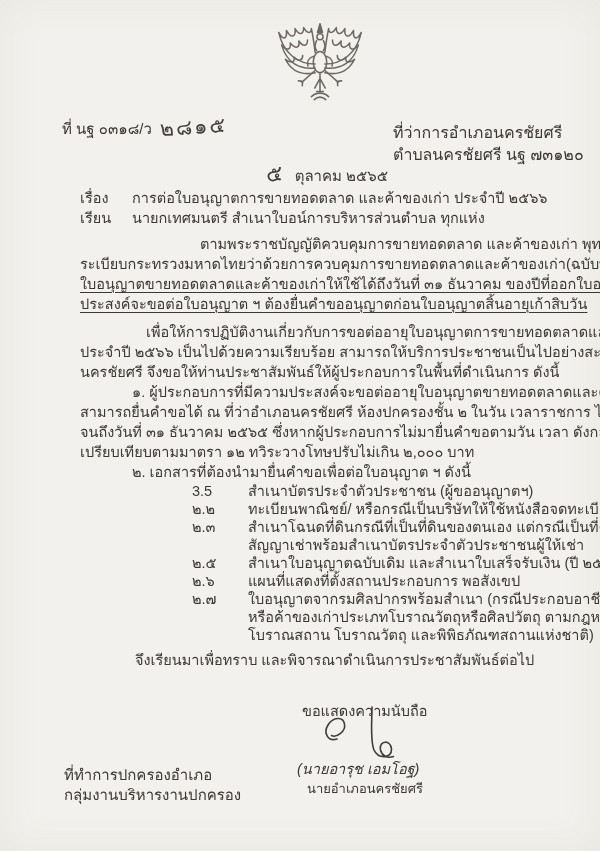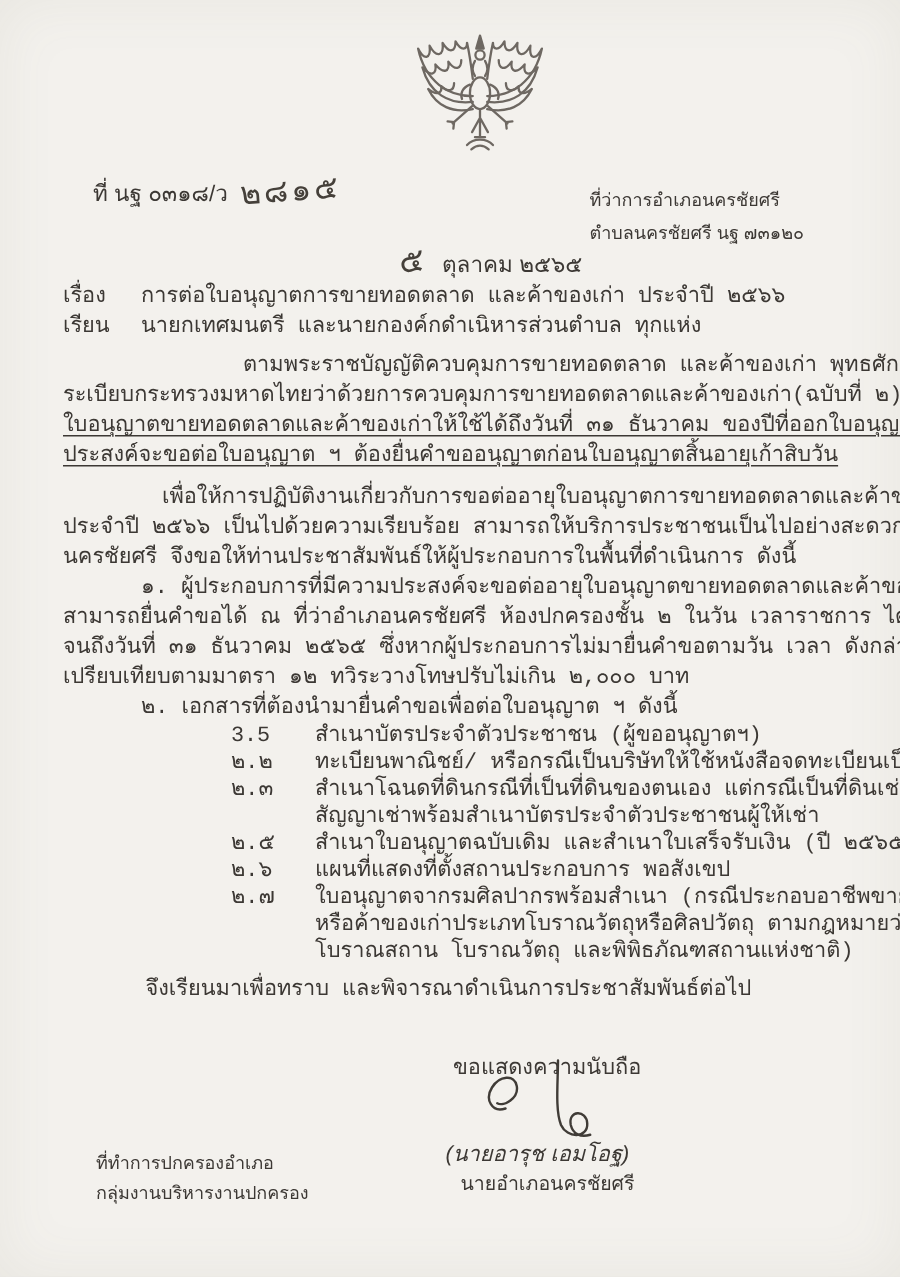--- a/index.html
+++ b/index.html
@@ -16,45 +16,45 @@
   .emblem{position:absolute;left:272px;top:18px;width:96px;height:96px;}
   .refline{position:absolute;left:62px;top:110px;font-size:15px;white-space:nowrap;}
   .hand{
     font-size:21px;
     color:#45403a;
     display:inline-block;
     transform:rotate(-4deg);
     margin-left:8px;
     letter-spacing:2px;
   }
-  .office{position:absolute;left:393px;top:122px;font-size:12px;line-height:22px;}
+  .office{position:absolute;left:393px;top:122px;font-size:16px;line-height:22px;}
   .dateline{position:absolute;left:266px;top:156px;font-size:15px;white-space:nowrap;}
   .dateline .hand{font-size:22px;transform:rotate(-6deg);margin:0 10px 0 0;}
-  .content{position:absolute;left:0;right:0;top:188px;padding:0 50px 0 42px;font-size:14.5px;font-family:Liberation Mono, monospace;}
+  .content{position:absolute;left:0;right:0;top:188px;padding:0 50px 0 80px;font-size:14.5px;}
   .row{display:flex;line-height:20px;}
   .lbl{width:52px;flex:none;}
   .tl{line-height:20px;white-space:nowrap;}
   .ind-a{text-indent:120px;}
   .ind-b{text-indent:66px;}
   .ind-c{text-indent:52px;}
   .ind-d{text-indent:55px;}
   .ul{text-decoration:underline;text-underline-offset:3px;text-decoration-thickness:1px;}
   .para1{margin-top:6px;}
   .para2{margin-top:8px;}
   .subitems{margin-left:112px;}
   .subitem{display:flex;}
   .subitem .tl{line-height:18px;}
   .sno{width:56px;flex:none;line-height:18px;}
   .stx{flex:1;}
   .closing{margin-top:6px;}
   .salutation{position:absolute;left:302px;top:699px;font-size:14.5px;}
   .signature{position:absolute;left:320px;top:706px;width:90px;height:60px;}
   .signer-name{position:absolute;left:297px;top:757px;font-size:14.5px;font-style:italic;}
   .signer-title{position:absolute;left:307px;top:778px;font-size:13px;}
-  .footer{position:absolute;left:64px;top:765px;font-size:12px;line-height:21.5px;}
+  .footer{position:absolute;left:64px;top:765px;font-size:15px;line-height:21.5px;}
 </style>
 </head>
 <body>
 
 <div class="page">
 
   <div class="emblem">
     <svg viewBox="0 0 100 96" width="96" height="96" aria-hidden="true">
       <g fill="none" stroke="#6e6862" stroke-width="1.6" stroke-linecap="round" stroke-linejoin="round">
 
@@ -97,21 +97,21 @@
     <span class="hand">๕</span><span>ตุลาคม ๒๕๖๕</span>
   </div>
 
   <div class="content">
     <div class="row">
       <span class="lbl">เรื่อง</span>
       <span>การต่อใบอนุญาตการขายทอดตลาด และค้าของเก่า ประจำปี ๒๕๖๖</span>
     </div>
     <div class="row">
       <span class="lbl">เรียน</span>
-      <span>นายกเทศมนตรี และนายกองค์กดำเนิหารส่วนตำบล ทุกแห่ง</span>
+      <span>นายกเทศมนตรี สำเนาใบอน์การบริหารส่วนตำบล ทุกแห่ง</span>
     </div>
 
     <div class="para1">
         <div class="tl ind-a">ตามพระราชบัญญัติควบคุมการขายทอดตลาด และค้าของเก่า พุทธศักราช ๒๔๗๔ และ</div>
         <div class="tl">ระเบียบกระทรวงมหาดไทยว่าด้วยการควบคุมการขายทอดตลาดและค้าของเก่า(ฉบับที่ ๒) พ.ศ.๒๕๔๒ ข้อ ๑๔</div>
         <div class="tl ul">ใบอนุญาตขายทอดตลาดและค้าของเก่าให้ใช้ได้ถึงวันที่ ๓๑ ธันวาคม ของปีที่ออกใบอนุญาต ผู้รับใบอนุญาตที่</div>
         <div class="tl ul">ประสงค์จะขอต่อใบอนุญาต ฯ ต้องยื่นคำขออนุญาตก่อนใบอนุญาตสิ้นอายุเก้าสิบวัน</div>
       </div>
     <div class="para2">
         <div class="tl ind-b">เพื่อให้การปฏิบัติงานเกี่ยวกับการขอต่ออายุใบอนุญาตการขายทอดตลาดและค้าของเก่า</div>

